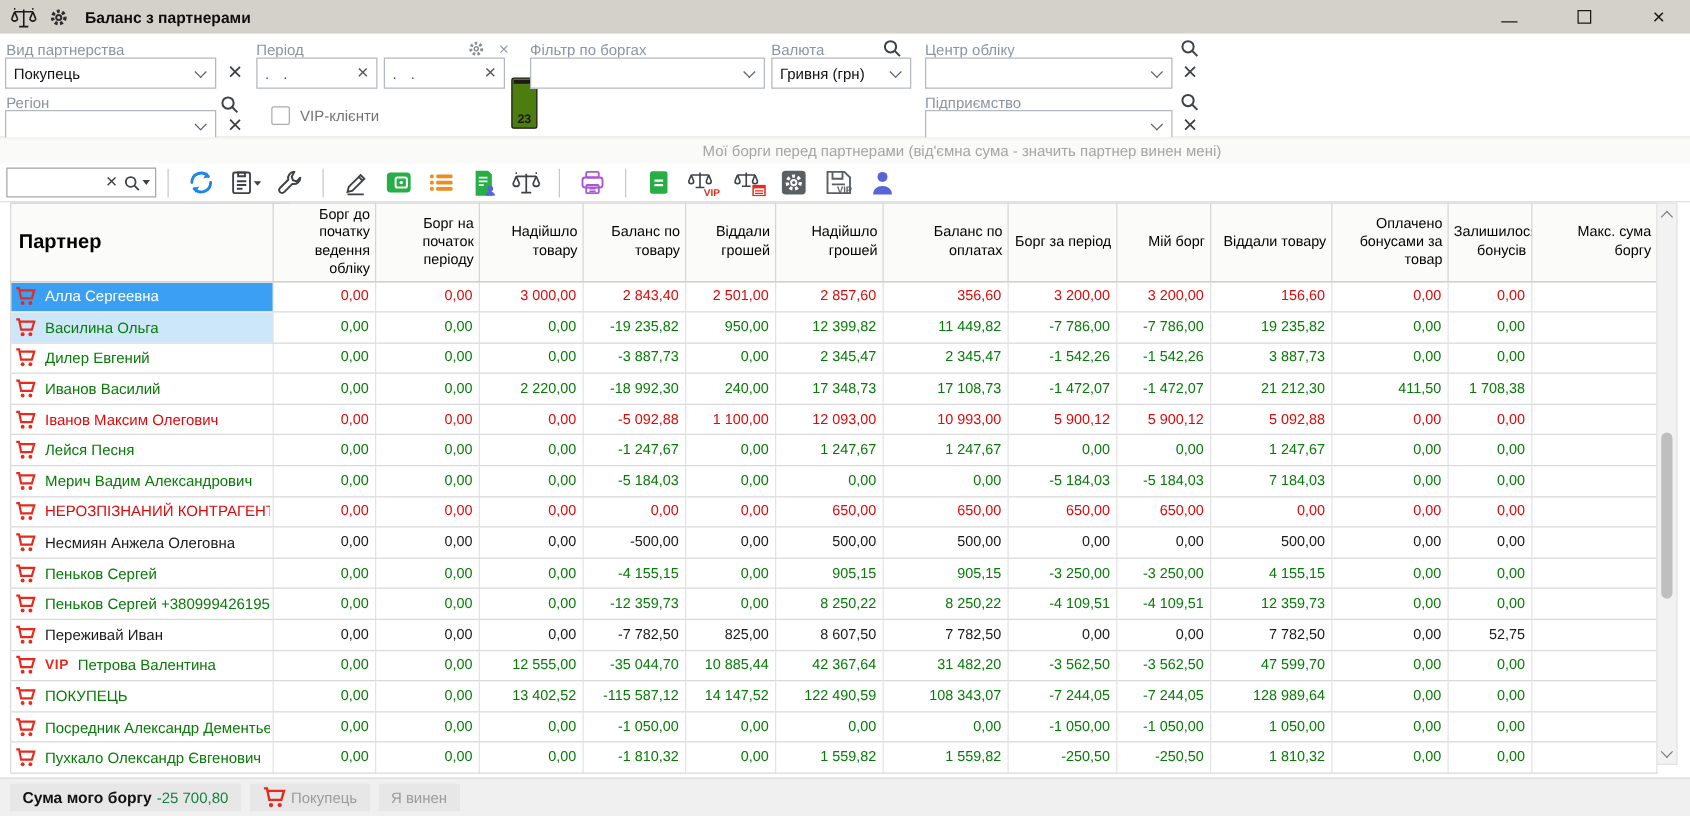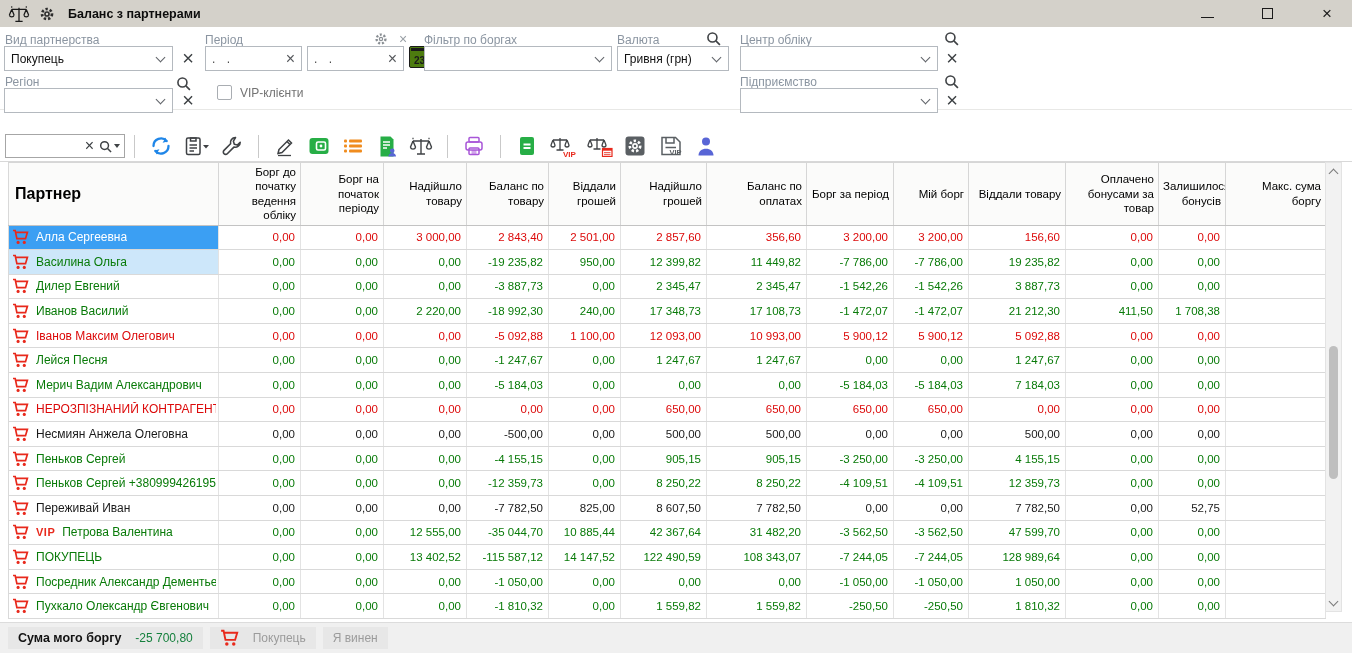--- a/index.html
+++ b/index.html
@@ -23,21 +23,21 @@
   .flabel{position:absolute;color:#8b95a1;font-size:12px;white-space:nowrap;}
   .fselect{position:absolute;height:25px;border:1px solid #b4b9bf;background:#fff;display:flex;align-items:center;padding:0 6px;}
   .fselect .val{flex:1;font-size:12px;color:#111;white-space:nowrap;overflow:hidden;}
   .chev{width:7px;height:7px;border-right:1.6px solid #5f6368;border-bottom:1.6px solid #5f6368;transform:rotate(45deg);margin:-3px 2px 0 4px;flex:none;}
   .xbtn{position:absolute;width:18px;height:20px;color:#3c4043;font-size:20px;line-height:18px;text-align:center;cursor:default;}
   .xsmall{font-size:14px;color:#9aa0a6;line-height:14px;width:14px;height:14px;}
   .qicon{position:absolute;}
   .datefield{position:absolute;height:25px;border:1px solid #b4b9bf;background:#fff;display:flex;align-items:center;padding:0 6px;font-size:12px;color:#4a4a4a;}
   .datefield .dots{flex:1;letter-spacing:4px;}
   .datefield .dx{color:#55585c;font-size:16px;line-height:14px;}
-  .calbtn{position:absolute;width:21px;height:22px;border:1.6px solid #1a1a1a;border-radius:2px;background:#4d7c0f;display:flex;align-items:flex-end;justify-content:center;font-weight:bold;font-size:10px;padding-bottom:1px;}
+  .calbtn{position:absolute;width:21px;height:41px;border:1.6px solid #1a1a1a;border-radius:2px;background:#4d7c0f;display:flex;align-items:flex-end;justify-content:center;font-weight:bold;font-size:10px;padding-bottom:1px;margin-top:16px;}
   .calbtn:before{content:"";position:absolute;top:1px;left:1px;right:1px;height:3px;background:#1a1a1a;}
   .checkbox{position:absolute;width:15px;height:15px;border:1px solid #a9adb2;border-radius:2px;background:#fff;}
   
   .hintline{position:absolute;top:110px;left:0;right:0;height:21px;background:#fafaf9;border-top:1px solid #efefee;}
   .hint{position:absolute;left:562px;top:3px;color:#a5a5a5;font-size:12px;white-space:nowrap;}
   
   .toolbar{position:absolute;top:131px;left:0;right:0;height:31px;background:#fff;border-bottom:1px solid #d8d8d8;display:flex;align-items:center;padding-left:5px;}
   .searchbox{width:120px;height:24px;border:1px solid #a6a6a6;display:flex;align-items:center;padding:0 4px;background:#fff;}
   .searchbox input{border:none;outline:none;flex:1;width:40px;font-size:12px;font-family:inherit;}
   .searchbox .sx{color:#3c4043;font-size:16px;line-height:14px;margin-right:5px;}
@@ -70,21 +70,21 @@
   td.hl{background:#cde7fa;}
   
   .vscroll{position:absolute;left:1325px;top:0;width:17px;height:450px;background:#f2f2f2;border:1px solid #e3e3e3;}
   .varrow{position:absolute;left:0;width:15px;height:16px;display:flex;align-items:center;justify-content:center;}
   .vchev{width:7px;height:7px;border-right:1.6px solid #7a7a7a;border-bottom:1.6px solid #7a7a7a;}
   .vchev.up{transform:rotate(-135deg);margin-top:4px;}
   .vchev.down{transform:rotate(45deg);margin-bottom:3px;}
   .vthumb{position:absolute;left:3px;width:9px;border-radius:5px;background:#bfbfbf;}
   
   .statusbar{position:absolute;left:0;right:0;bottom:0;height:31px;background:#f0f0f0;border-top:1px solid #dcdcdc;display:flex;align-items:center;padding-left:8px;gap:7px;}
-  .spanel{height:22px;background:#e7e7e7;display:flex;align-items:center;padding:0 10px;font-size:12px;gap:14px;text-align:center;}
+  .spanel{height:22px;background:#e7e7e7;display:flex;align-items:center;padding:0 10px;font-size:12px;gap:4px;text-align:center;}
   .spanel b{font-size:12.5px;color:#111;}
   .graytxt{color:#9b9b9b;}
   svg{display:block;}
 </style>
 </head>
 <body>
 
 <div class="win">
 
   <div class="titlebar">
@@ -194,20 +194,23 @@
           <path d="M9.2 9.2L13 13"></path>
         </svg>
     </span>
     <div class="fselect" style="left:740px;top:61px;width:198px">
       <span class="val"></span>
         <span class="chev"></span>
     </div>
     <span class="xbtn" style="left:943px;top:64px">×</span>
   </div>
 
+  <div class="hintline">
+    <span class="hint">Мої борги перед партнерами (від'ємна сума - значить партнер винен мені)</span>
+  </div>
 
   <div class="toolbar">
     <div class="searchbox">
       <input value="" style="">
       <span class="sx">×</span>
       <svg width="13" height="13" viewBox="0 0 14 14" fill="none" stroke="#3f4245" stroke-width="1.6">
           <circle cx="6" cy="6" r="4.2"></circle>
           <path d="M9.2 9.2L13 13"></path>
         </svg>
       <span class="scaret"></span>

